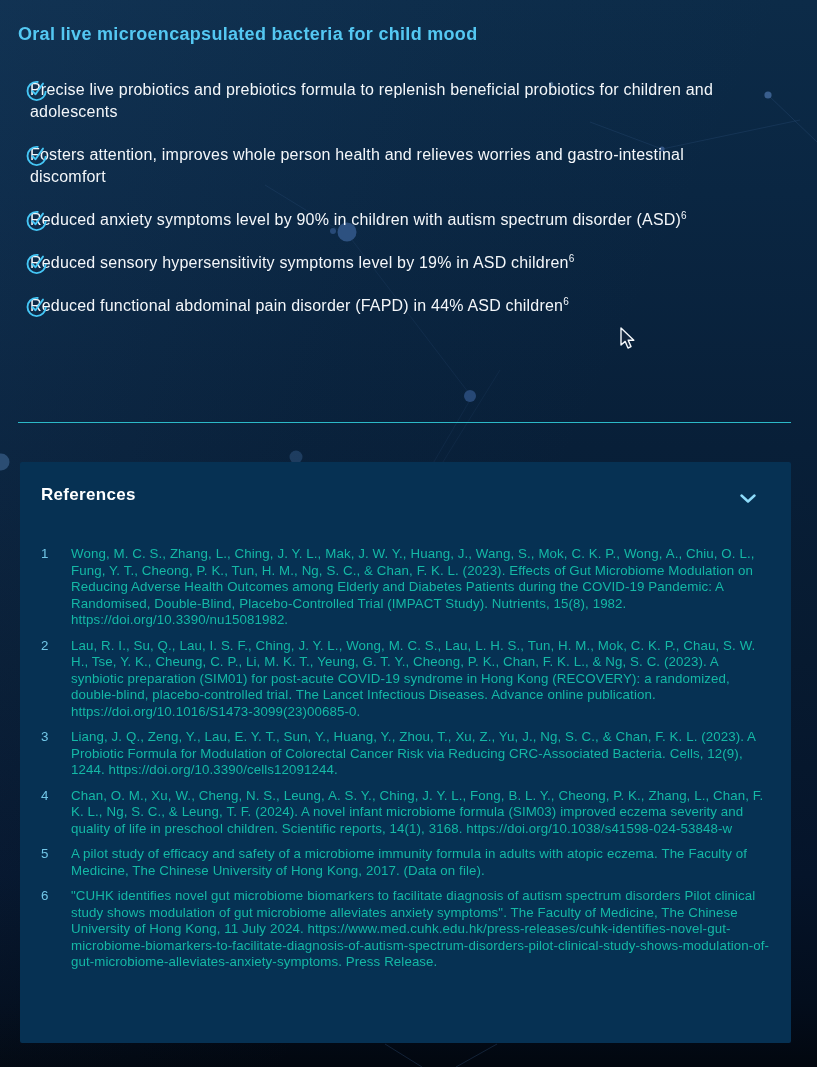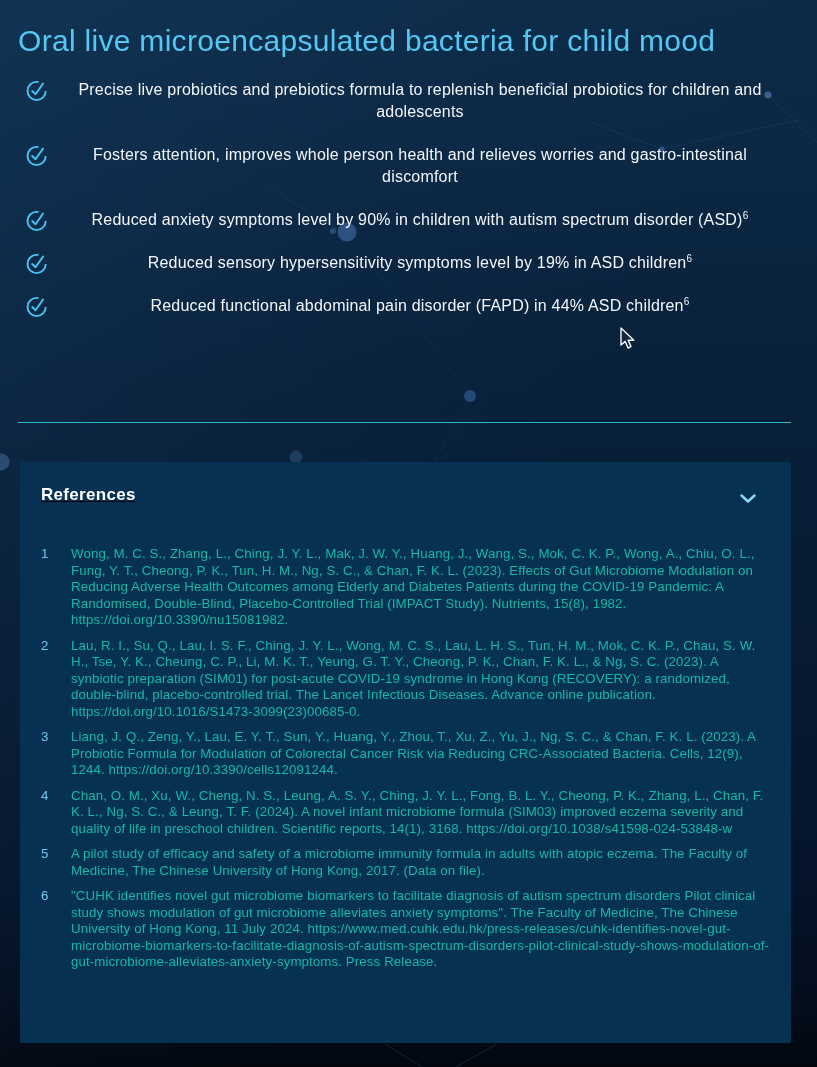--- a/index.html
+++ b/index.html
@@ -11,54 +11,53 @@
     background:linear-gradient(180deg,#0c2b48 0%,#0a2642 18%,#081f38 42%,#071a30 62%,#05142a 82%,#030d1c 94%,#02070f 100%);
   }
   .page::before{
     content:"";position:absolute;inset:0;
     background:linear-gradient(115deg,rgba(36,78,122,0.22) 0%,rgba(36,78,122,0.05) 38%,transparent 60%);
     pointer-events:none;
   }
   .bg-decor{position:absolute;inset:0;pointer-events:none;}
   .page-title{
     position:absolute;left:18px;top:24px;margin:0;
-    font-size:30px;font-weight:normal;letter-spacing:0.3px;
+    font-size:18px;font-weight:bold;letter-spacing:0.3px;
     color:#54c8f2;
   }
   .benefits{
     position:absolute;left:0;top:79px;width:817px;
     margin:0;padding:0;list-style:none;
   }
   .benefit{
     position:relative;
-    padding:0 30px 0 70px;
+    padding:0 30px 0 30px;
     margin-bottom:21px;
     color:#f4f7fa;
     font-size:16px;line-height:22px;letter-spacing:0.2px;
     max-width:700px;
-    text-align:center;
   }
   .check{
     position:absolute;left:26px;top:0px;width:23px;height:23px;display:block;
   }
   .benefit sup{font-size:10px;line-height:0;vertical-align:super;}
   .divider{
     position:absolute;left:18px;top:422px;width:773px;height:0;
     border:none;border-top:1px solid #2cb9c8;margin:0;
   }
   .refs-panel{
     position:absolute;left:20px;top:462px;width:771px;height:581px;
     background:#063153;
     box-sizing:border-box;
     padding:23px 21px 12px 21px;
     border-radius:2px;
   }
   .refs-header{
     display:flex;align-items:center;justify-content:space-between;
-    margin-bottom:41px;cursor:pointer;text-decoration:underline;
+    margin-bottom:41px;cursor:pointer;
   }
   .refs-title{
     margin:0;font-size:17px;font-weight:bold;color:#ffffff;letter-spacing:0.3px;
   }
   .chevron{width:16px;height:10px;display:block;margin-right:14px;}
   .refs-list{margin:0;padding:0;list-style:none;}
   .ref-row{
     display:flex;align-items:flex-start;
     margin-bottom:9px;
     font-size:13.3px;line-height:16.5px;letter-spacing:0.1px;

